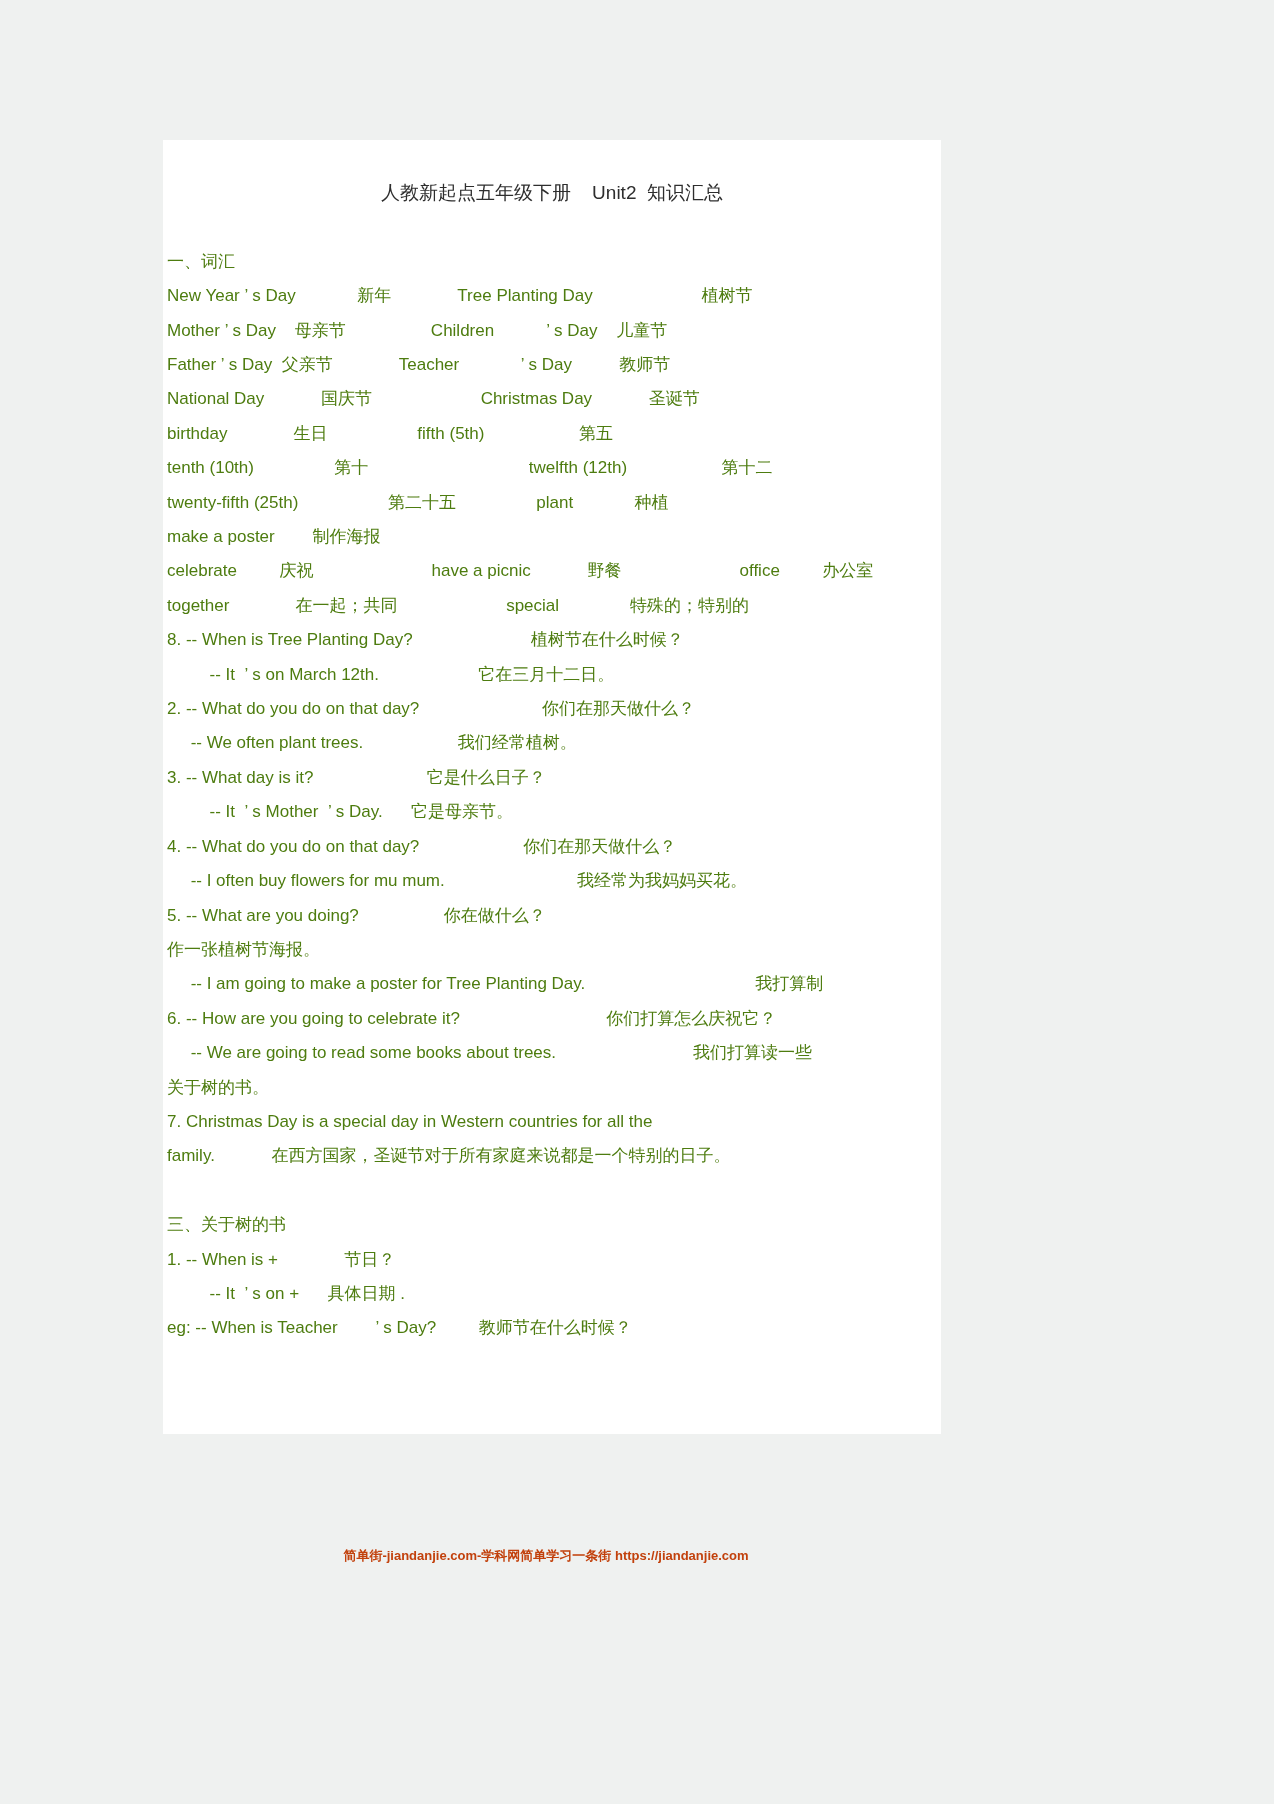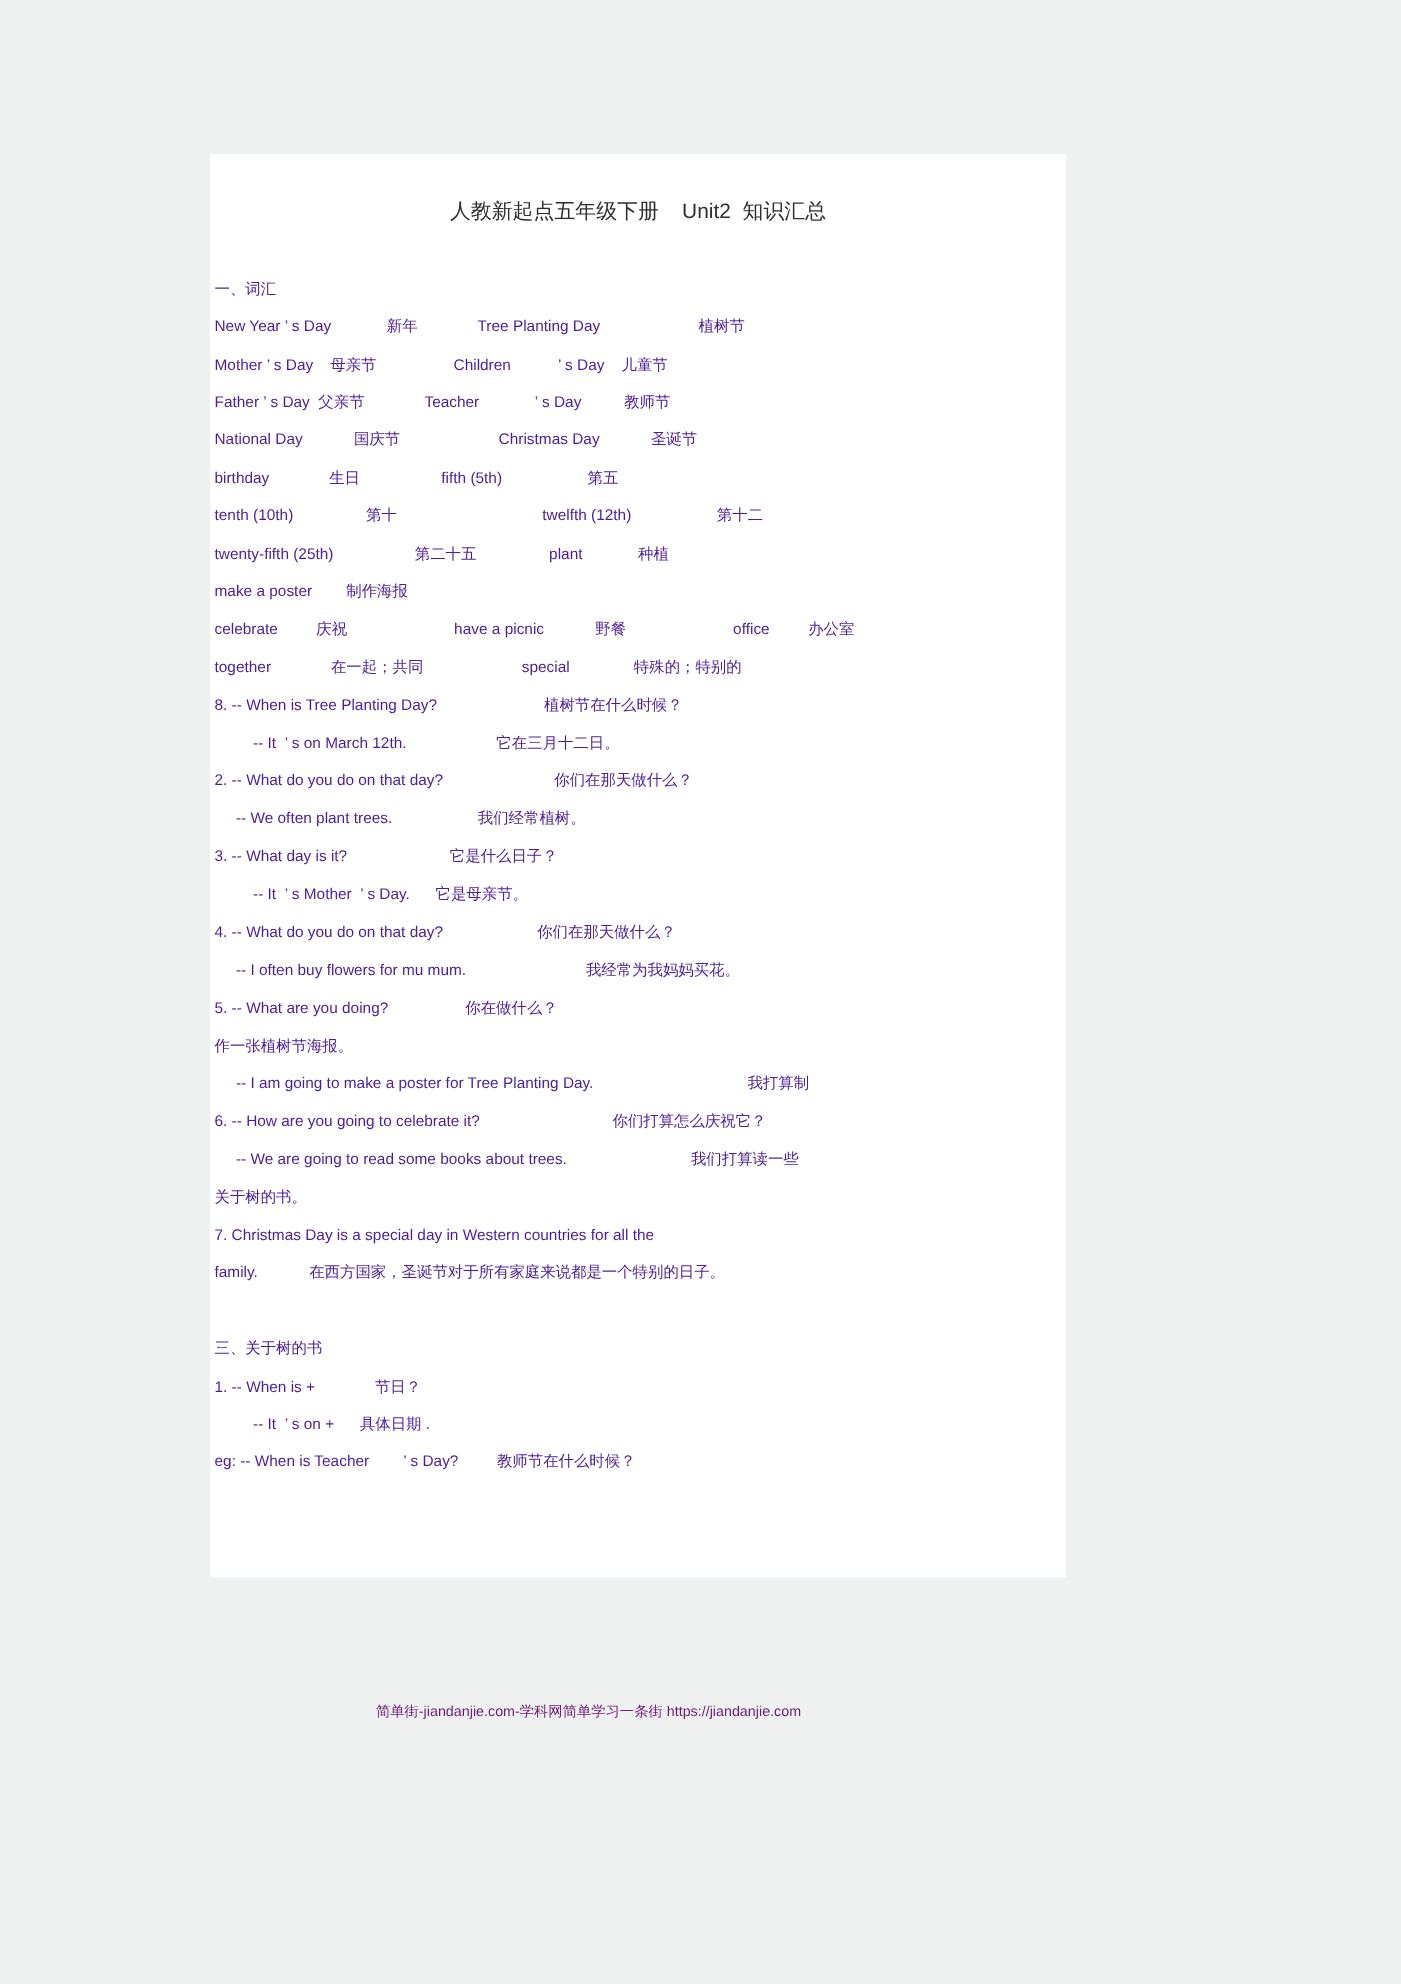--- a/index.html
+++ b/index.html
@@ -14,52 +14,52 @@
   .viewer {
     position:absolute; left:0; top:0; width:1274px; height:1804px;
   }
   .page {
     position:absolute;
     left:163px; top:140px;
     width:778px; height:1294px;
     background:#ffffff;
     padding:36px 4px 0 4px;
     overflow:hidden;
-    margin-left:28px;
   }
   .title {
     font-size:19px;
     line-height:34.4px;
     text-align:center;
     color:#2e2e2e;
     white-space:pre-wrap;
     font-weight:400;
   }
   .line {
-    font-size:14px;
+    font-size:17px;
     line-height:34.4px;
     min-height:34.4px;
     white-space:pre-wrap;
-    color:#4c1d95;
+    color:#4d7c0f;
   }
   .sec-heading {
     margin-top:34.4px;
   }
   .first-heading {
     margin-top:34.4px;
   }
   .footer {
     position:absolute;
-    left:146px; top:1543px;
+    left:157px; top:1543px;
     width:778px;
     text-align:center;
     font-size:13px;
     line-height:26px;
-    color:#701a75;
+    color:#c2410c;
     white-space:pre-wrap;
+    font-weight:bold;
   }
 </style>
 </head>
 <body>
 
 <div class="viewer">
 
   <div class="page">
 
     <div class="title">人教新起点五年级下册    Unit2  知识汇总</div>

